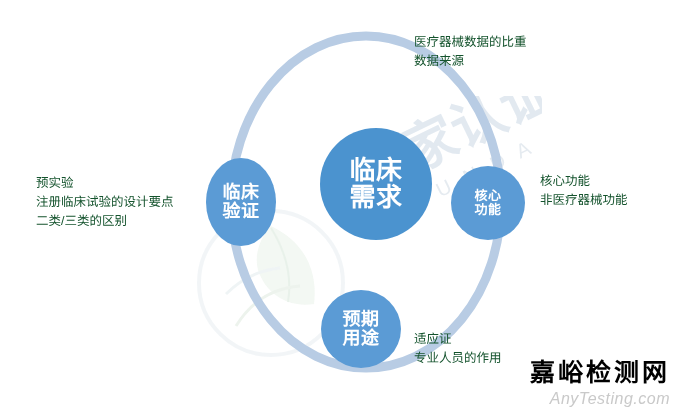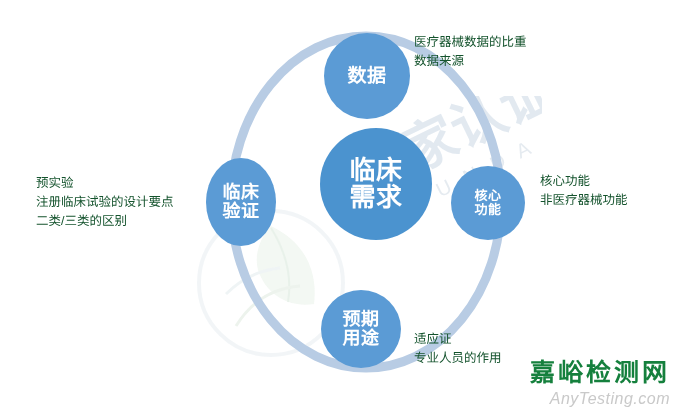--- a/index.html
+++ b/index.html
@@ -140,21 +140,21 @@
   .wm-brand {
     position: absolute;
     right: 10px;
     bottom: 6px;
     text-align: right;
     pointer-events: none;
   }
   .wm-cn {
     font-size: 25px;
     font-weight: bold;
-    color: #15803d;
+    color: #000000;
     letter-spacing: 3px;
     line-height: 1.1;
   }
   .wm-en {
     font-size: 16px;
     font-style: italic;
     color: #c9c9c9;
     letter-spacing: 0.5px;
     line-height: 1.2;
     margin-top: 2px;
@@ -185,23 +185,20 @@
 
   <svg class="ring-svg" viewBox="0 0 680 414">
     <ellipse cx="366" cy="202" rx="135" ry="166" fill="none" stroke="#b8cce4" stroke-width="9"></ellipse>
   </svg>
 
   <div class="node node-center">
     <span class="node-line">临床</span>
     <span class="node-line">需求</span>
   </div>
 
-  <div class="node node-top">
-    <span class="node-line">数据</span>
-  </div>
 
   <div class="node node-right">
     <span class="node-line">核心</span>
     <span class="node-line">功能</span>
   </div>
 
   <div class="node node-bottom">
     <span class="node-line">预期</span>
     <span class="node-line">用途</span>
   </div>

